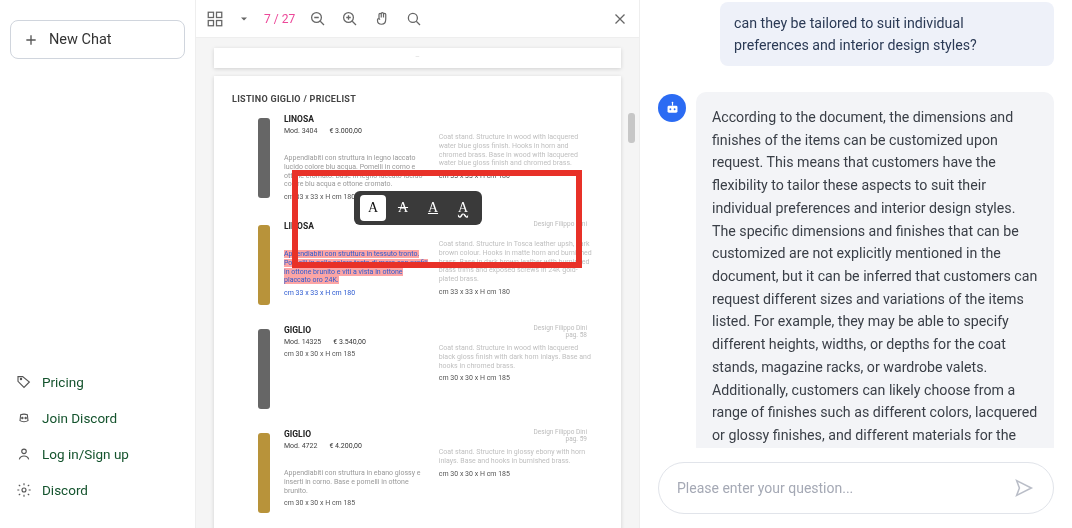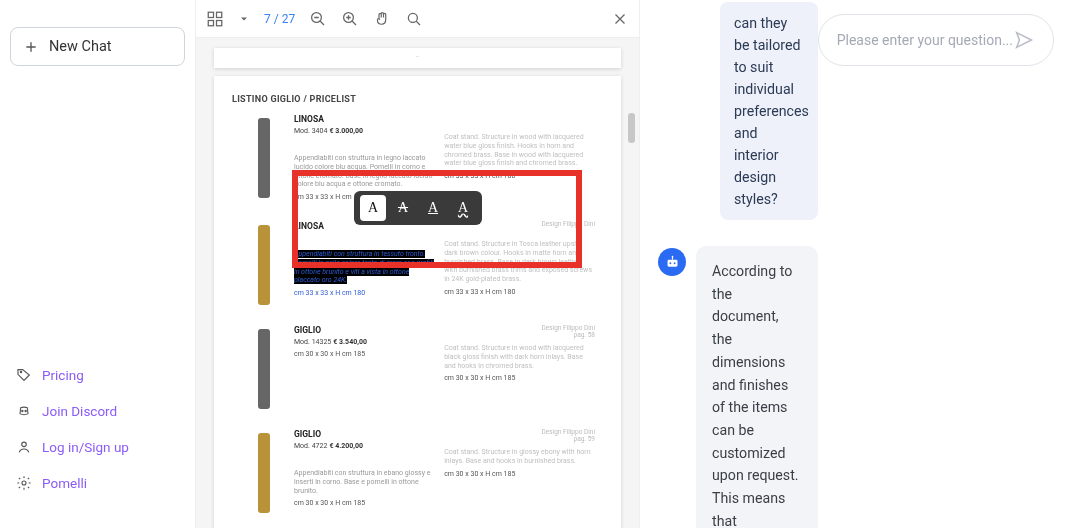--- a/index.html
+++ b/index.html
@@ -1,74 +1,74 @@
 <!DOCTYPE html>
 <html><head>
 <meta charset="utf-8">
 <style>
   * { box-sizing: border-box; margin: 0; padding: 0; font-family: -apple-system, BlinkMacSystemFont, "Segoe UI", Roboto, sans-serif; }
   body { width: 1072px; height: 528px; overflow: hidden; display: flex; }
   
-  .sidebar { width: 196px; height: 100%; border-right: 1px solid #eee; display: flex; flex-direction: column; padding: 27px 10px; }
+  .sidebar { width: 196px; height: 100%; border-right: 1px solid #eee; display: flex; flex-direction: column; padding: 20px 10px; }
   .newchat { border: 1px solid #d0d5dd; border-radius: 8px; padding: 10px 12px; font-size: 14.5px; color: #333; display: flex; align-items: center; gap: 10px; cursor: pointer; }
   .spacer { flex: 1; }
-  .sbitem { display: flex; align-items: center; gap: 10px; font-size: 13.5px; color: #8b5cf6; padding: 10px 6px; cursor: pointer; }
+  .sbitem { display: flex; align-items: center; gap: 10px; font-size: 13.5px; color: #14532d; padding: 10px 6px; cursor: pointer; }
   .sbicon { width: 16px; height: 16px; color: #555; flex: none; }
 
   
   .viewer { width: 444px; height: 100%; border-right: 1px solid #eee; display: flex; flex-direction: column; background: #f5f5f5; }
   .toolbar { height: 38px; background: #fff; border-bottom: 1px solid #eee; display: flex; align-items: center; gap: 14px; padding: 0 10px; color: #555; }
   .tbicon { width: 18px; height: 18px; cursor: pointer; color: #666; }
-  .pagecount { font-size: 12px; color: #3b82f6; }
+  .pagecount { font-size: 12px; color: #ec4899; }
   .tbspacer { flex: 1; }
 
   .docwrap { flex: 1; overflow: hidden; position: relative; padding: 10px 18px; }
   .docscroll { position: absolute; right: 4px; top: 75px; width: 7px; height: 30px; background: #c7c7c7; border-radius: 3px; }
   .page { width: 100%; background: #fff; box-shadow: 0 1px 4px rgba(0,0,0,.15); padding: 18px 18px; font-size: 7px; color: #999; }
   .pgtitle { font-size: 9px; font-weight: 700; color: #444; margin-bottom: 10px; letter-spacing: .3px; }
-  .product { display: flex; gap: 24px; margin-bottom: 20px; position: relative; }
+  .product { display: flex; gap: 14px; margin-bottom: 20px; position: relative; }
   .stand { width: 12px; height: 80px; background: linear-gradient(#666,#666); border-radius: 3px; margin-left: 26px; margin-top: 4px; }
   .stand.gold { background: linear-gradient(#b8933a,#b8933a); }
   .info { flex: 1; display: flex; gap: 8px; }
   .left { width: 46%; }
   .right { width: 48%; color: #bfbfbf; }
   .pname { font-weight: 700; color: #222; font-size: 8.5px; }
   .mod { margin-top: 3px; color: #444; }
-  .price { font-weight: 700; color: #333; margin-left: 2px; }
+  .price { font-weight: 400; color: #333; margin-left: 12px; }
   .desc { margin-top: 19px; line-height: 1.25; }
   .dim { margin-top: 4px; color: #555; }
-  .pagetag { position: absolute; right: 8px; top: 0; text-align: right; font-size: 6.5px; color: #bbb; line-height: 1.1; }
+  .pagetag { position: absolute; right: 16px; top: 0; text-align: right; font-size: 6.5px; color: #bbb; line-height: 1.1; }
 
   
   .hlbox { position: absolute; left: 96px; top: 132px; width: 290px; height: 98px; border: 6px solid #e83128; background: rgba(255,255,255,0); pointer-events: none; z-index: 5; }
   .highlight .left .desc,
   .highlight .left .dim { color: #2d5bd1; }
-  .highlight .left .desc span.mk { background: #000000; font-style: italic; }
+  .highlight .left .desc span.mk { background: #fca5a5; }
   
   .seltool { position: absolute; left: 158px; top: 153px; z-index: 8; background: #3a3a3a; border-radius: 6px; display: flex; align-items: center; gap: 4px; padding: 4px 6px; }
   .seltool .btn { width: 26px; height: 26px; display: flex; align-items: center; justify-content: center; color: #fff; border-radius: 4px; cursor: pointer; }
   .seltool .btn.active { background: #fff; color: #111; }
   .seltool .glyph { font-family: Georgia, serif; font-size: 14px; }
   .under  { text-decoration: underline; }
   .strike { text-decoration: line-through; }
   .squig  { text-decoration: underline wavy; }
 
   
   .strip { height: 20px; width: 100%; background: #fff; box-shadow: 0 1px 4px rgba(0,0,0,.15); margin-bottom: 8px; position: relative; }
   .strip .t { font-size: 5.5px; color: #ccc; position: absolute; left: 50%; top: 5px; transform: translateX(-50%); }
 
   
-  .chat { flex: 1; height: 100%; display: flex; padding: 0 18px; position: relative; }
+  .chat { flex: 1; height: 100%; display: flex; flex-direction: column; padding: 0 18px; position: relative; }
   .msgarea { flex: 1; overflow: hidden; padding-top: 2px; }
   .userbubble { background: #eef1f9; color: #2b3a55; font-size: 14.2px; line-height: 1.55; padding: 10px 14px; border-radius: 8px; margin-left: 62px; margin-bottom: 26px; }
   .row { display: flex; gap: 10px; align-items: flex-start; }
   .avatar { width: 28px; height: 28px; border-radius: 50%; background: #2b6bf3; display: flex; align-items: center; justify-content: center; flex: none; margin-top: 2px; }
   .avatar svg { width: 17px; height: 17px; color: #fff; }
   .botbubble { background: #f3f4f7; color: #3a3f47; font-size: 14.2px; line-height: 1.6; padding: 14px 16px; border-radius: 10px; flex: 1; max-height: 380px; overflow: hidden; }
-  .inputbar { height: 52px; border: 1px solid #e1e4ea; border-radius: 28px; margin: 14px 0 14px 0; display: flex; align-items: center; padding: 0 18px; color: #a5a9b5; font-size: 14px; background: #fff; text-align: right; }
+  .inputbar { height: 52px; border: 1px solid #e1e4ea; border-radius: 28px; margin: 14px 0 14px 0; display: flex; align-items: center; padding: 0 18px; color: #a5a9b5; font-size: 14px; background: #fff; }
   .inputbar span { flex: 1; }
   .send { width: 22px; height: 22px; color: #b9bdc7; cursor: pointer; }
 </style>
 </head>
 <body>
 
 <div class="sidebar">
   <div class="newchat">
     <svg class="sbicon" viewBox="0 0 24 24" fill="none" stroke="currentColor" stroke-width="2">
         <path d="M12 5v14M5 12h14"></path>
@@ -97,21 +97,21 @@
         <circle cx="12" cy="8" r="3.4"></circle>
         <path d="M5 20c1-4 5-5 7-5s6 1 7 5"></path>
       </svg>
     <span>Log in/Sign up</span>
   </div>
   <div class="sbitem">
     <svg class="sbicon" viewBox="0 0 24 24" fill="none" stroke="currentColor" stroke-width="1.7">
         <circle cx="12" cy="12" r="3"></circle>
         <path d="M12 2v3M12 19v3M4.2 4.2l2.1 2.1M17.7 17.7l2.1 2.1M2 12h3M19 12h3M4.2 19.8l2.1-2.1M17.7 6.3l2.1-2.1"></path>
       </svg>
-    <span>Pomelli</span>
+    <span>Discord</span>
   </div>
 </div>
 
 <div class="viewer">
   <div class="toolbar">
     <svg class="tbicon" viewBox="0 0 24 24" fill="none" stroke="currentColor" stroke-width="1.7">
         <rect x="3" y="3" width="7" height="7"></rect>
         <rect x="14" y="3" width="7" height="7"></rect>
         <rect x="3" y="14" width="7" height="7"></rect>
         <rect x="14" y="14" width="7" height="7"></rect>

